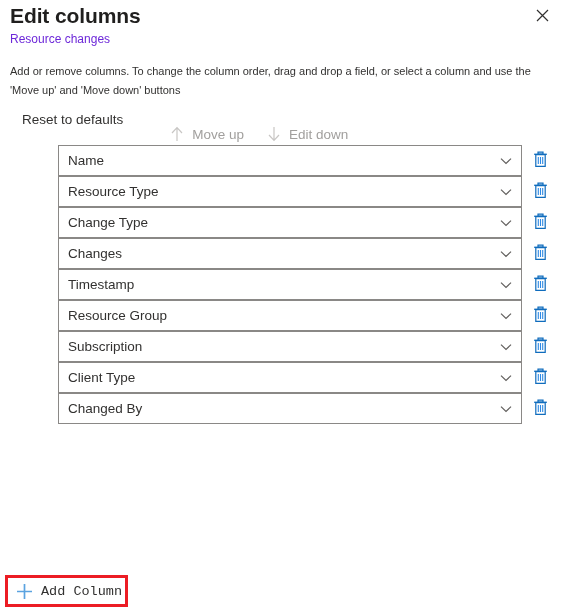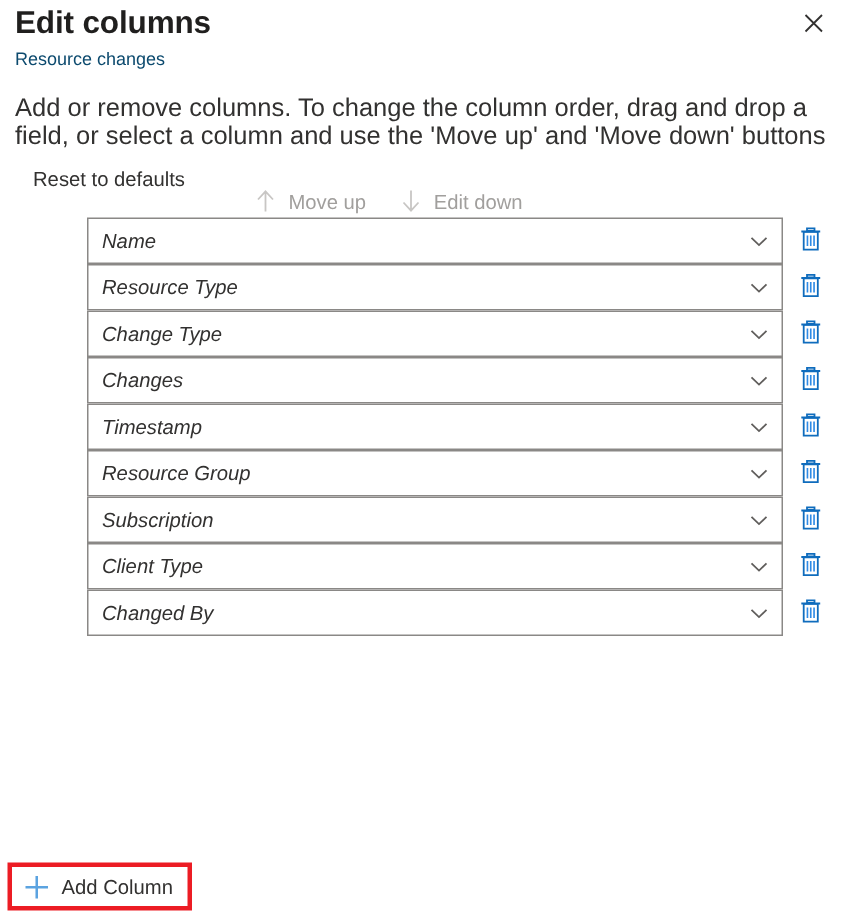--- a/index.html
+++ b/index.html
@@ -31,21 +31,21 @@
     letter-spacing: -0.1px;
     color: #201f1e;
     line-height: 28px;
     white-space: nowrap;
   }
   .panel-subtitle {
     position: absolute;
     left: 10px;
     top: 31px;
     font-size: 12px;
-    color: #0c4a6e;
+    color: #6d28d9;
     line-height: 16px;
     white-space: nowrap;
   }
   .close-button {
     position: absolute;
     right: 12px;
     top: 3px;
     width: 24px;
     height: 24px;
     display: flex;
@@ -57,21 +57,21 @@
     padding: 0;
   }
   .close-button svg { display: block; }
 
   
   .description {
     position: absolute;
     left: 10px;
     top: 62px;
     width: 548px;
-    font-size: 17px;
+    font-size: 11px;
     line-height: 19px;
     color: #323130;
   }
 
   
   .commandbar {
     position: absolute;
     left: 22px;
     top: 108px;
     display: flex;
@@ -113,21 +113,20 @@
     left: 0;
     top: 153px;
     width: 566px;
   }
   .col-row {
     position: relative;
     height: 15px;
     margin-bottom: 16px;
     display: flex;
     align-items: center;
-    font-style: italic;
   }
   .dropdown {
     position: absolute;
     left: 58px;
     width: 464px;
     height: 31px;
     box-sizing: border-box;
     border: 1px solid #8a8886;
     background: #ffffff;
     display: flex;
@@ -179,21 +178,21 @@
   .add-button {
     width: 100%;
     height: 100%;
     box-sizing: border-box;
     display: flex;
     align-items: center;
     background: none;
     border: none;
     padding: 0 0 0 7px;
     cursor: pointer;
-    font-family: Liberation Sans, sans-serif;
+    font-family: Liberation Mono, monospace;
   }
   .add-icon {
     display: inline-flex;
     align-items: center;
     justify-content: center;
     width: 18px;
     height: 18px;
     margin-right: 8px;
     flex: none;
   }

